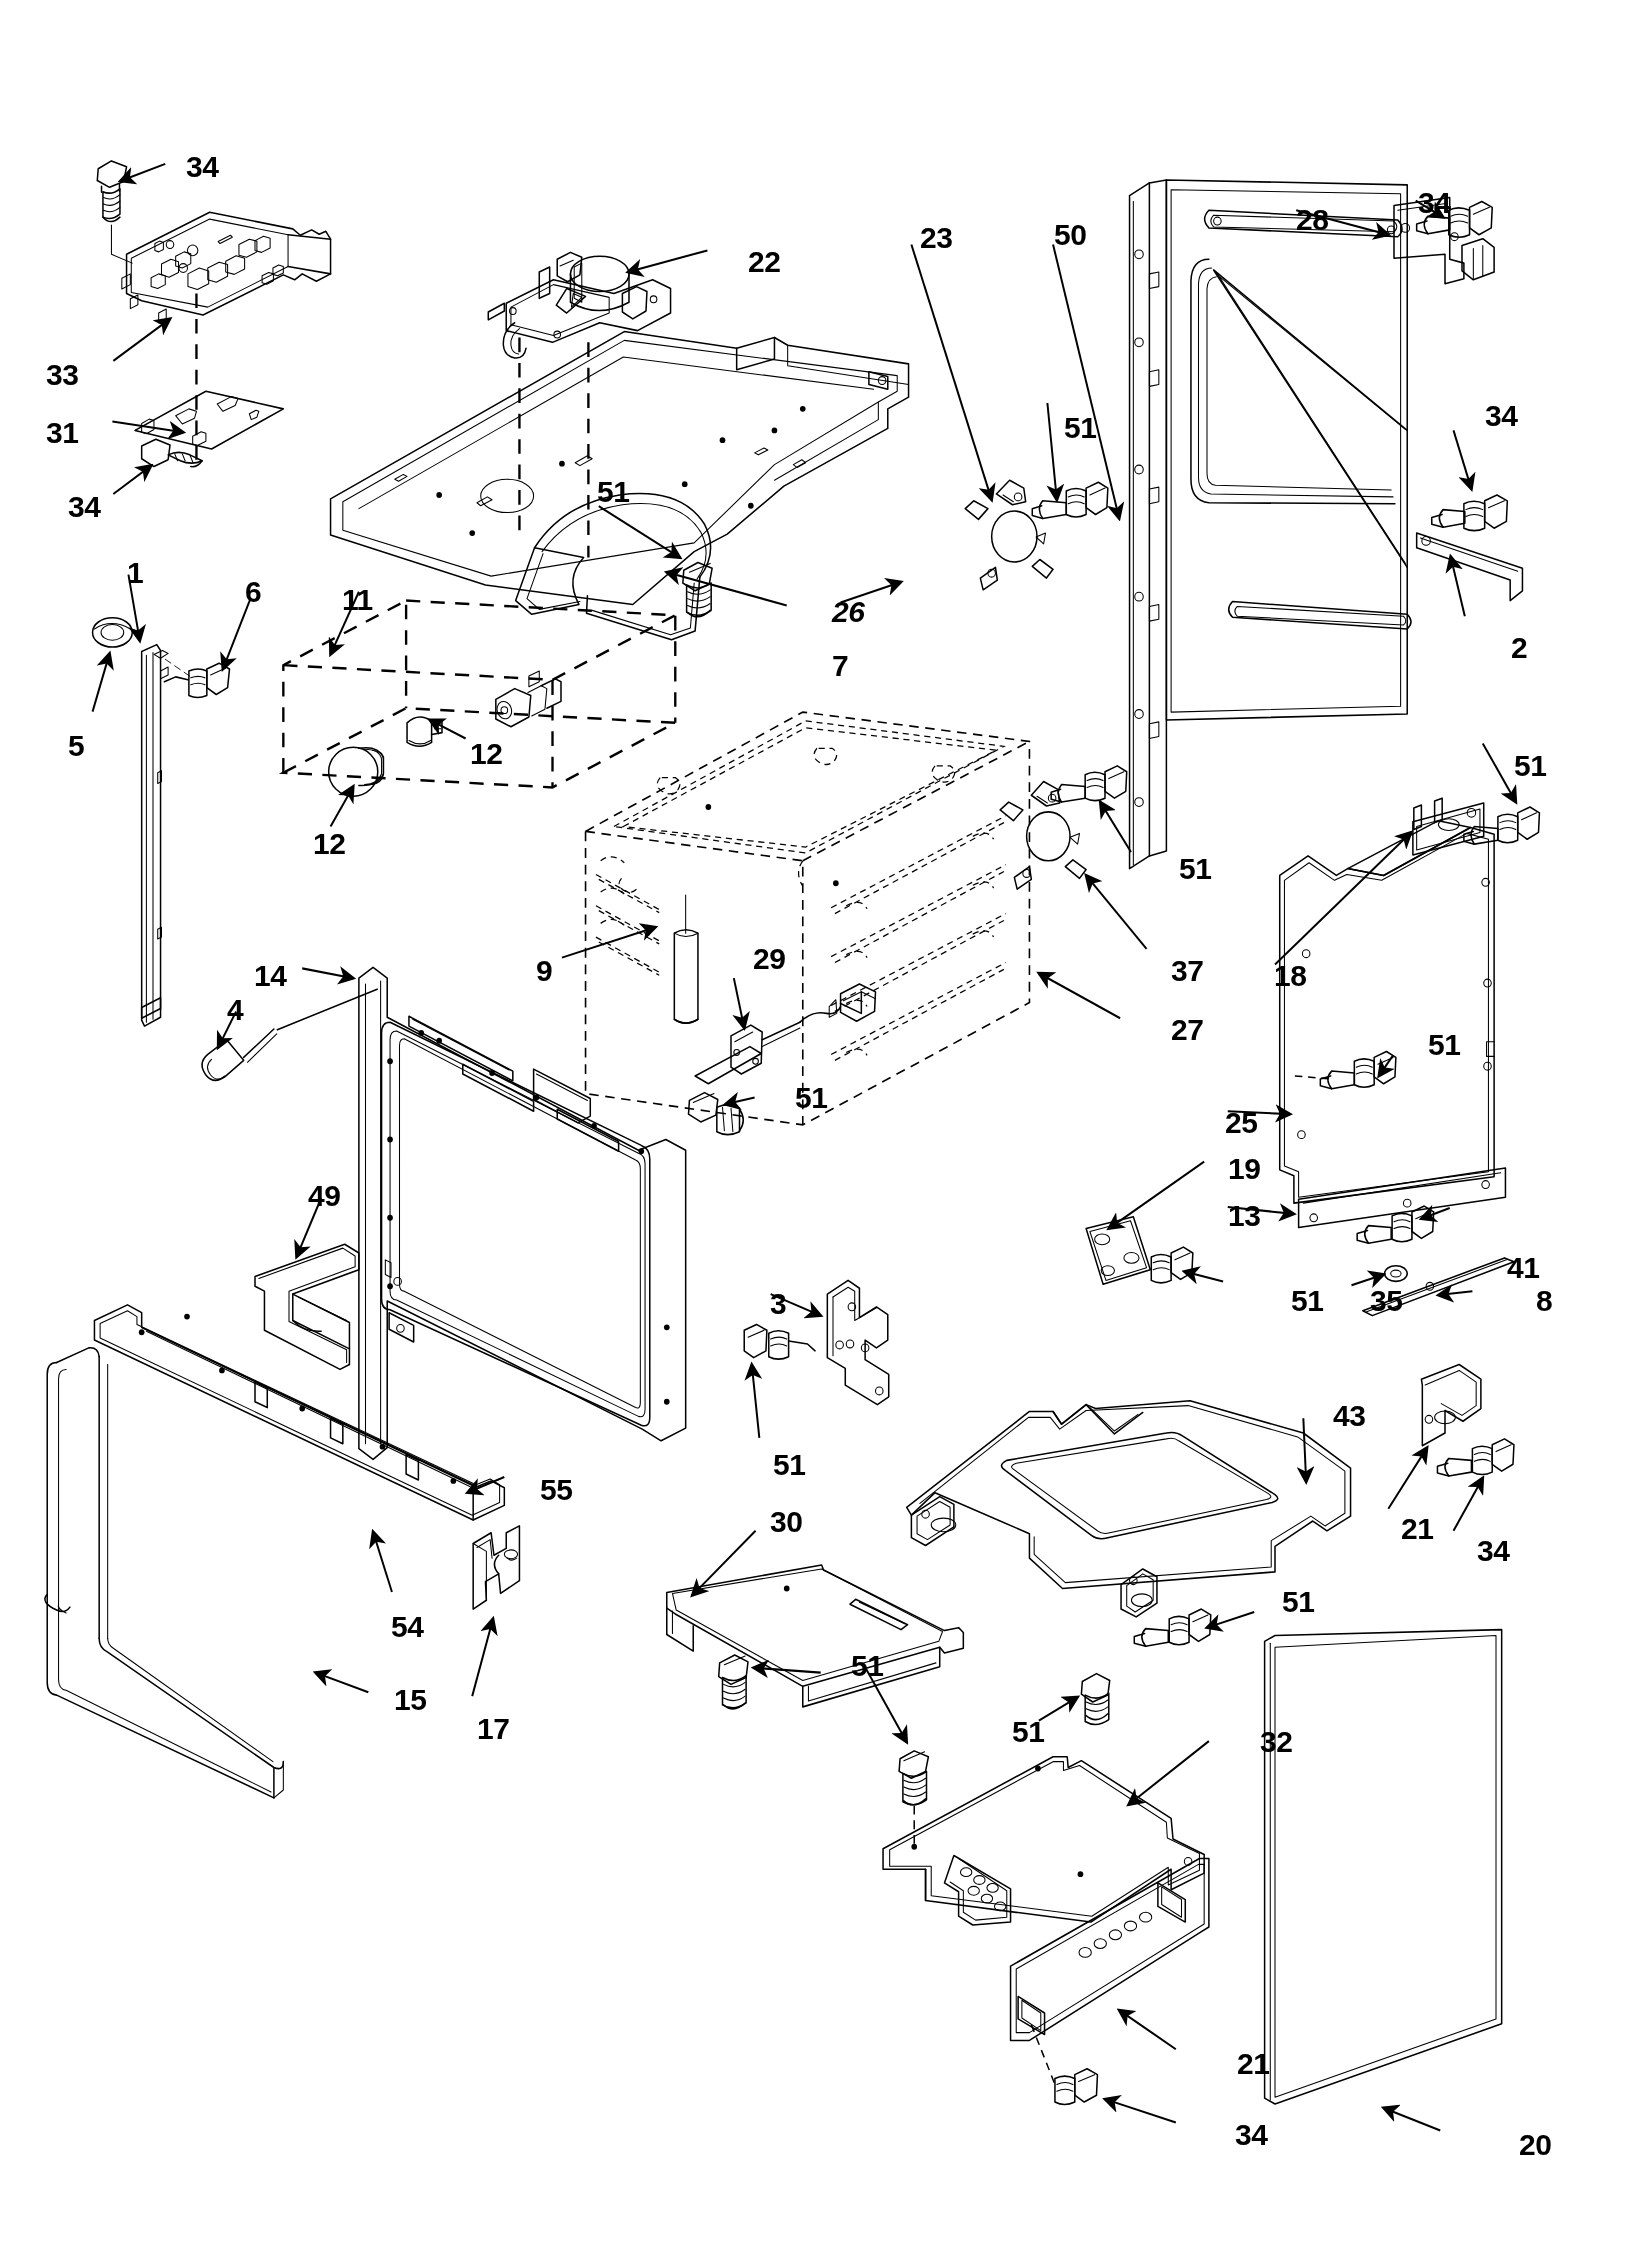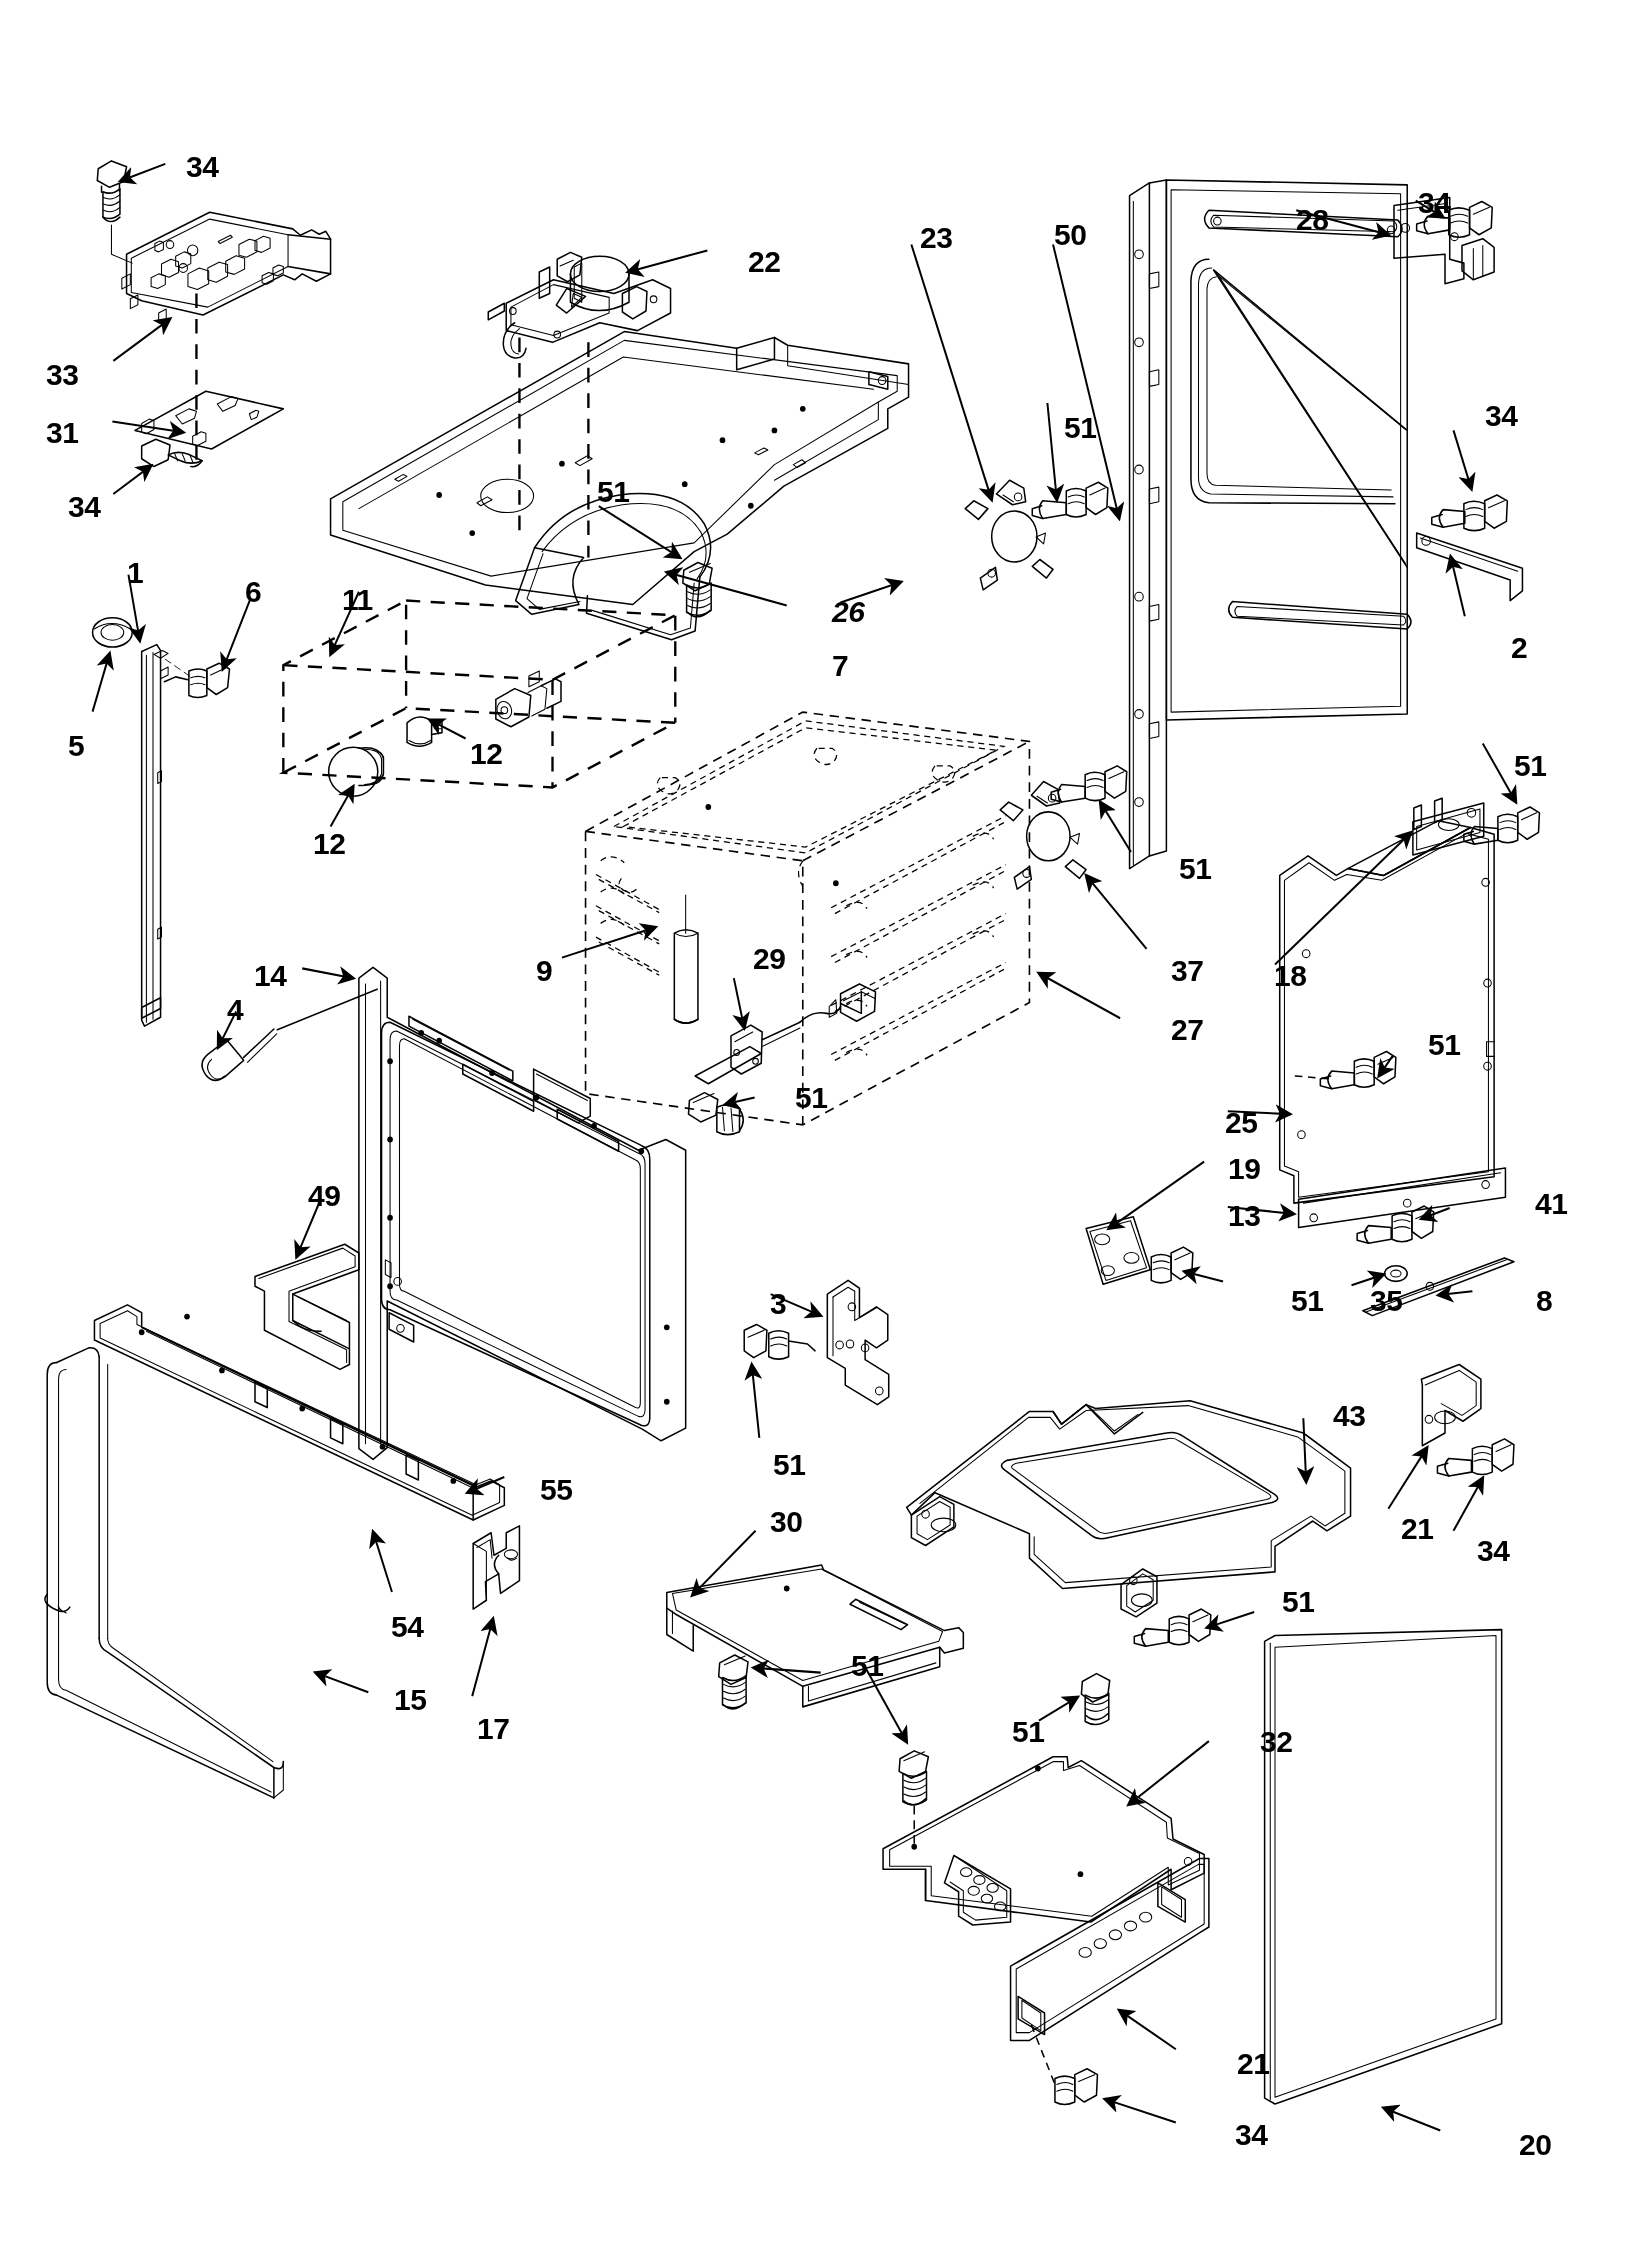--- a/index.html
+++ b/index.html
@@ -848,21 +848,21 @@
   <div class="callout" style="left:1171px; top:1015px;text-align:right;">27</div>
   <div class="callout" style="left:536px; top:956px;">9</div>
   <div class="callout" style="left:743px; top:944px;margin-left:10px;">29</div>
   <div class="callout" style="left:795px; top:1083px;">51</div>
   <div class="callout" style="left:254px; top:961px;">14</div>
   <div class="callout" style="left:227px; top:995px;">4</div>
   <div class="callout" style="left:1428px; top:1030px;">51</div>
   <div class="callout" style="left:1225px; top:1108px;">25</div>
   <div class="callout" style="left:1228px; top:1154px;">19</div>
   <div class="callout" style="left:1228px; top:1201px;">13</div>
-  <div class="callout" style="left:1507px; top:1189px;margin-left:28px;">41</div>
+  <div class="callout" style="left:1507px; top:1253px;">41</div>
   <div class="callout" style="left:1291px; top:1286px;">51</div>
   <div class="callout" style="left:1370px; top:1286px;">35</div>
   <div class="callout" style="left:1536px; top:1286px;">8</div>
   <div class="callout" style="left:308px; top:1181px;">49</div>
   <div class="callout" style="left:770px; top:1289px;">3</div>
   <div class="callout" style="left:773px; top:1450px;">51</div>
   <div class="callout" style="left:770px; top:1507px;">30</div>
   <div class="callout" style="left:540px; top:1475px;text-align:right;">55</div>
   <div class="callout" style="left:391px; top:1612px;">54</div>
   <div class="callout" style="left:394px; top:1685px;">15</div>

